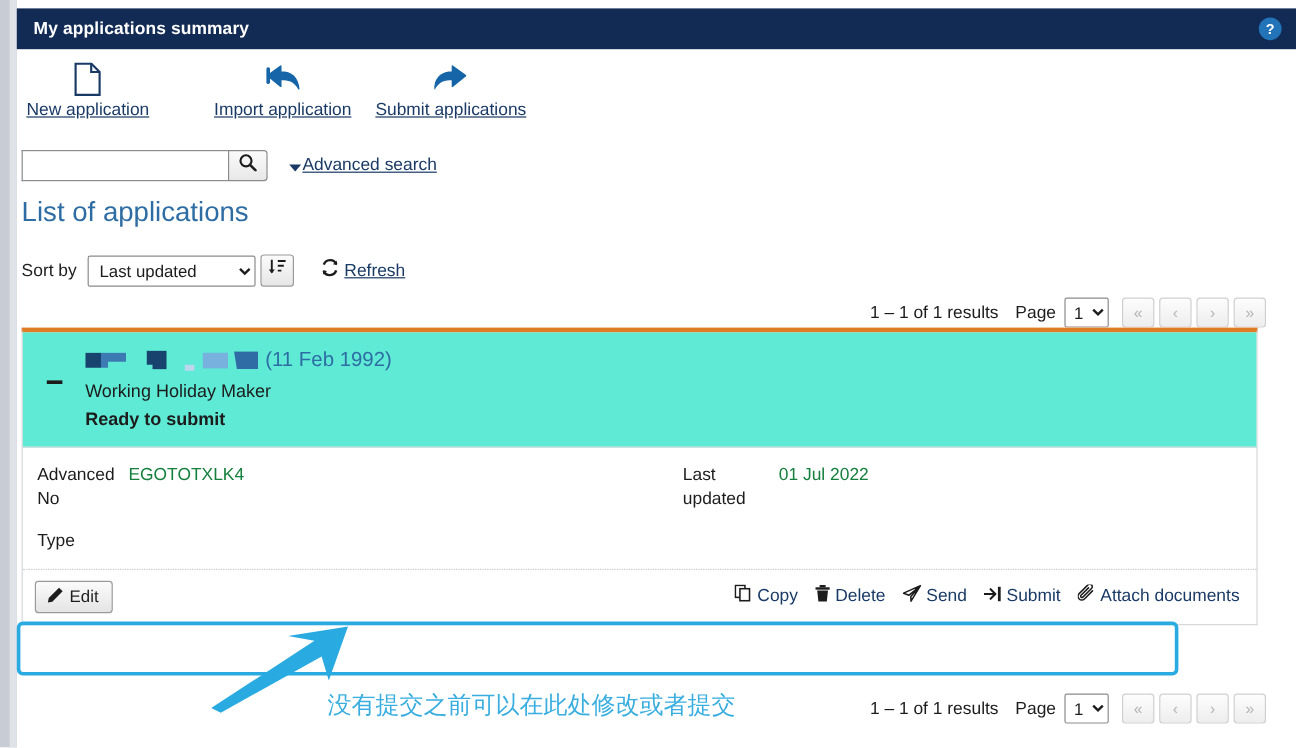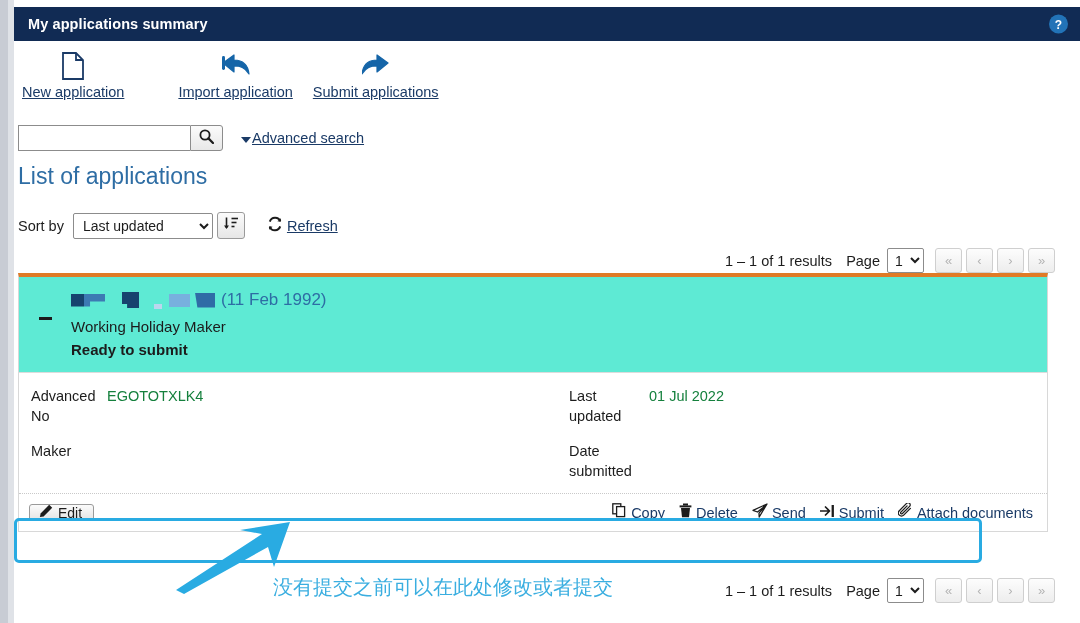--- a/index.html
+++ b/index.html
@@ -345,21 +345,21 @@
   .card-actions {
     border-top: 1px dotted #c9c9c9;
     display: flex;
     align-items: center;
     justify-content: space-between;
     padding: 9px 14px 9px 10px;
     min-height: 38px;
     box-sizing: border-box;
   }
   .edit-btn {
-    height: 17px;
+    height: 27px;
     border: 1px solid #9a9a9a;
     border-radius: 3px;
     background: linear-gradient(#fbfbfb, #e4e4e4);
     display: flex;
     align-items: center;
     padding: 0 11px 0 9px;
     font-size: 14px;
     color: #1c1c1c;
     cursor: pointer;
     box-sizing: border-box;
@@ -537,33 +537,29 @@
     </div>
 
     <div class="card-body">
       <div class="detail-col left">
         <div class="dl">
           <div class="drow">
             <span class="dt">Advanced No</span>
             <span class="dd">EGOTOTXLK4</span>
           </div>
           <div class="drow">
-            <span class="dt">Maker</span>
+            <span class="dt">Type</span>
           </div>
         </div>
       </div>
       <div class="detail-col right">
         <div class="dl">
           <div class="drow">
             <span class="dt">Last updated</span>
             <span class="dd">01 Jul 2022</span>
-          </div>
-          <div class="drow">
-            <span class="dt">Date submitted</span>
-            <span class="dd"></span>
           </div>
         </div>
       </div>
     </div>
 
     <div class="card-actions">
       <div class="edit-btn">
         <span>
           <svg width="14" height="14" viewBox="0 0 14 14">
             <path d="M10.2 0.8 L13.2 3.8 L4.6 12.4 L0.9 13.1 L1.6 9.4 Z" fill="#1c1c1c"></path>

